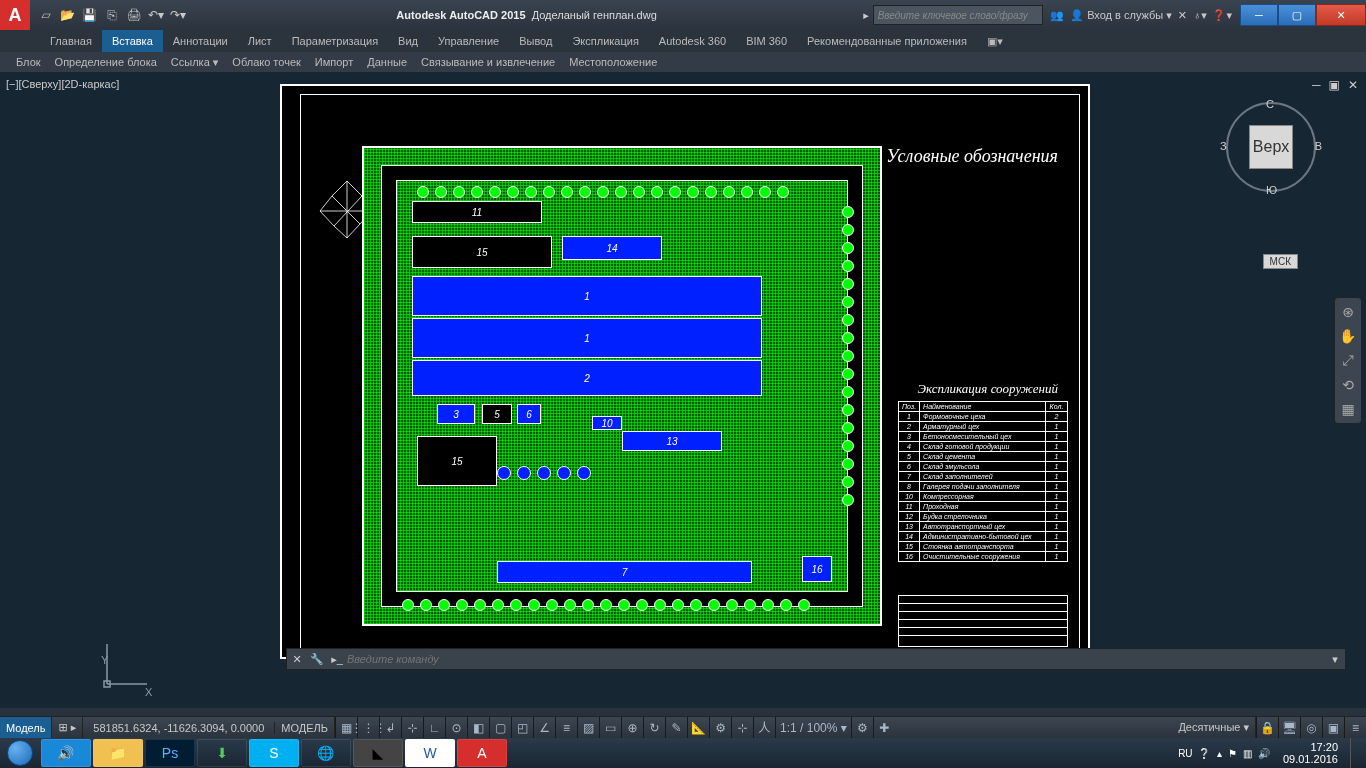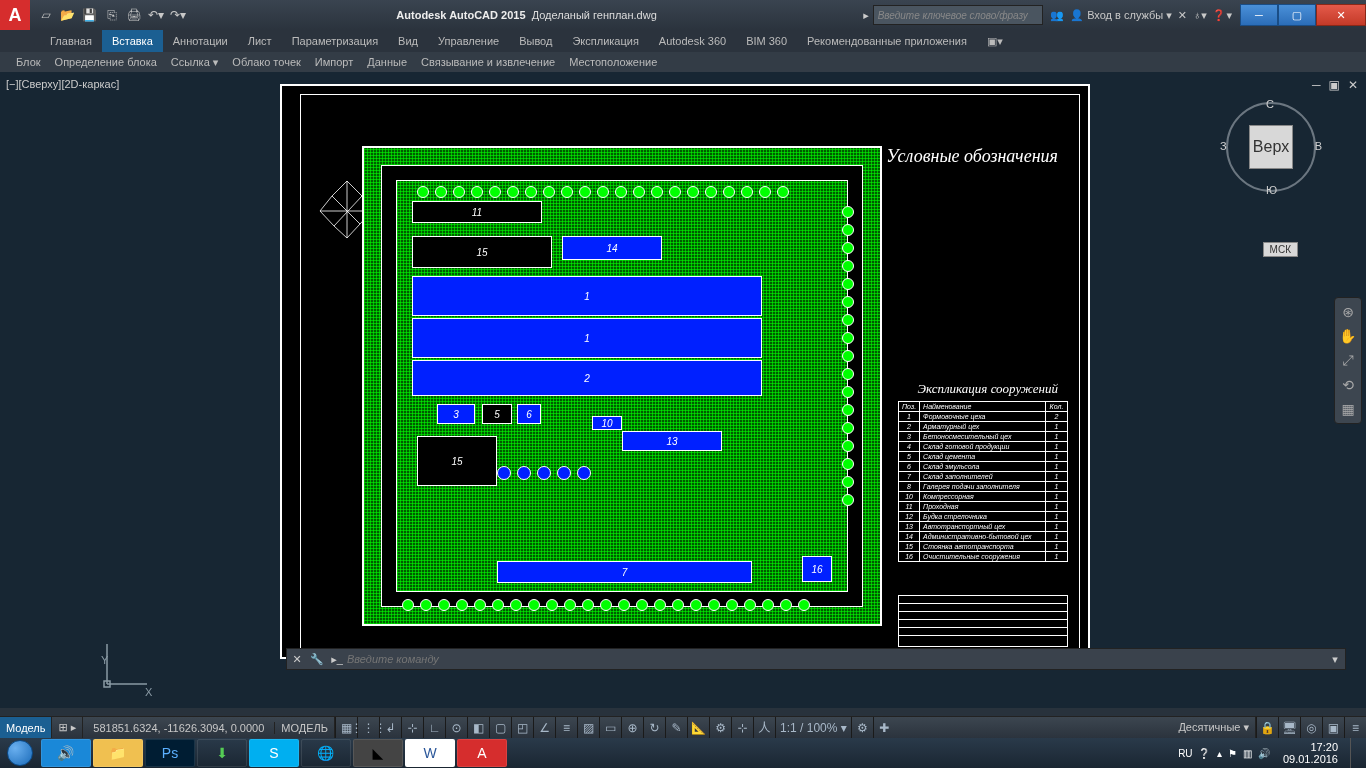--- a/index.html
+++ b/index.html
@@ -28,21 +28,21 @@
 
 .draw-wrap { position:absolute; top:72px; left:0; right:0; bottom:60px; background:#172633; }
 .view-label { position:absolute; top:6px; left:6px; color:#ccc; font-size:11px; }
 .doc-ctrl { position:absolute; top:6px; right:8px; color:#ccc; font-size:12px; display:flex; gap:8px; }
 
 
 .viewcube { position:absolute; top:30px; right:50px; width:90px; height:90px; }
 .viewcube .ring { width:90px; height:90px; border:2px solid #6b7680; border-radius:50%; position:absolute; }
 .viewcube .cube { position:absolute; top:23px; left:23px; width:44px; height:44px; background:#d8d8d8; border:1px solid #888; display:flex; align-items:center; justify-content:center; font-size:16px; color:#333; }
 .viewcube .dir { position:absolute; color:#d0d0d0; font-size:11px; }
-.ucs-label { position:absolute; top:170px; right:68px; background:#d8d8d8; color:#333; font-size:10px; padding:1px 6px; border:1px solid #888; }
+.ucs-label { position:absolute; top:182px; right:68px; background:#d8d8d8; color:#333; font-size:10px; padding:1px 6px; border:1px solid #888; }
 
 
 .navbar-right { position:absolute; right:4px; top:225px; width:28px; background:#3d4650; border:1px solid #222; border-radius:4px; display:flex; flex-direction:column; align-items:center; gap:8px; padding:6px 0; }
 .navbar-right span { color:#aaa; font-size:14px; }
 
 
 .sheet { position:absolute; top:12px; left:280px; width:810px; height:575px; background:#000; border:2px solid #fff; }
 .inner-border { position:absolute; top:8px; left:18px; right:8px; bottom:8px; border:1px solid #fff; }
 .drawing-title { position:absolute; top:14px; left:240px; color:#fff; font-size:26px; font-style:italic; font-family:Georgia,serif; }
 .legend-title { position:absolute; top:60px; right:30px; color:#fff; font-size:18px; font-style:italic; font-family:Georgia,serif; }

